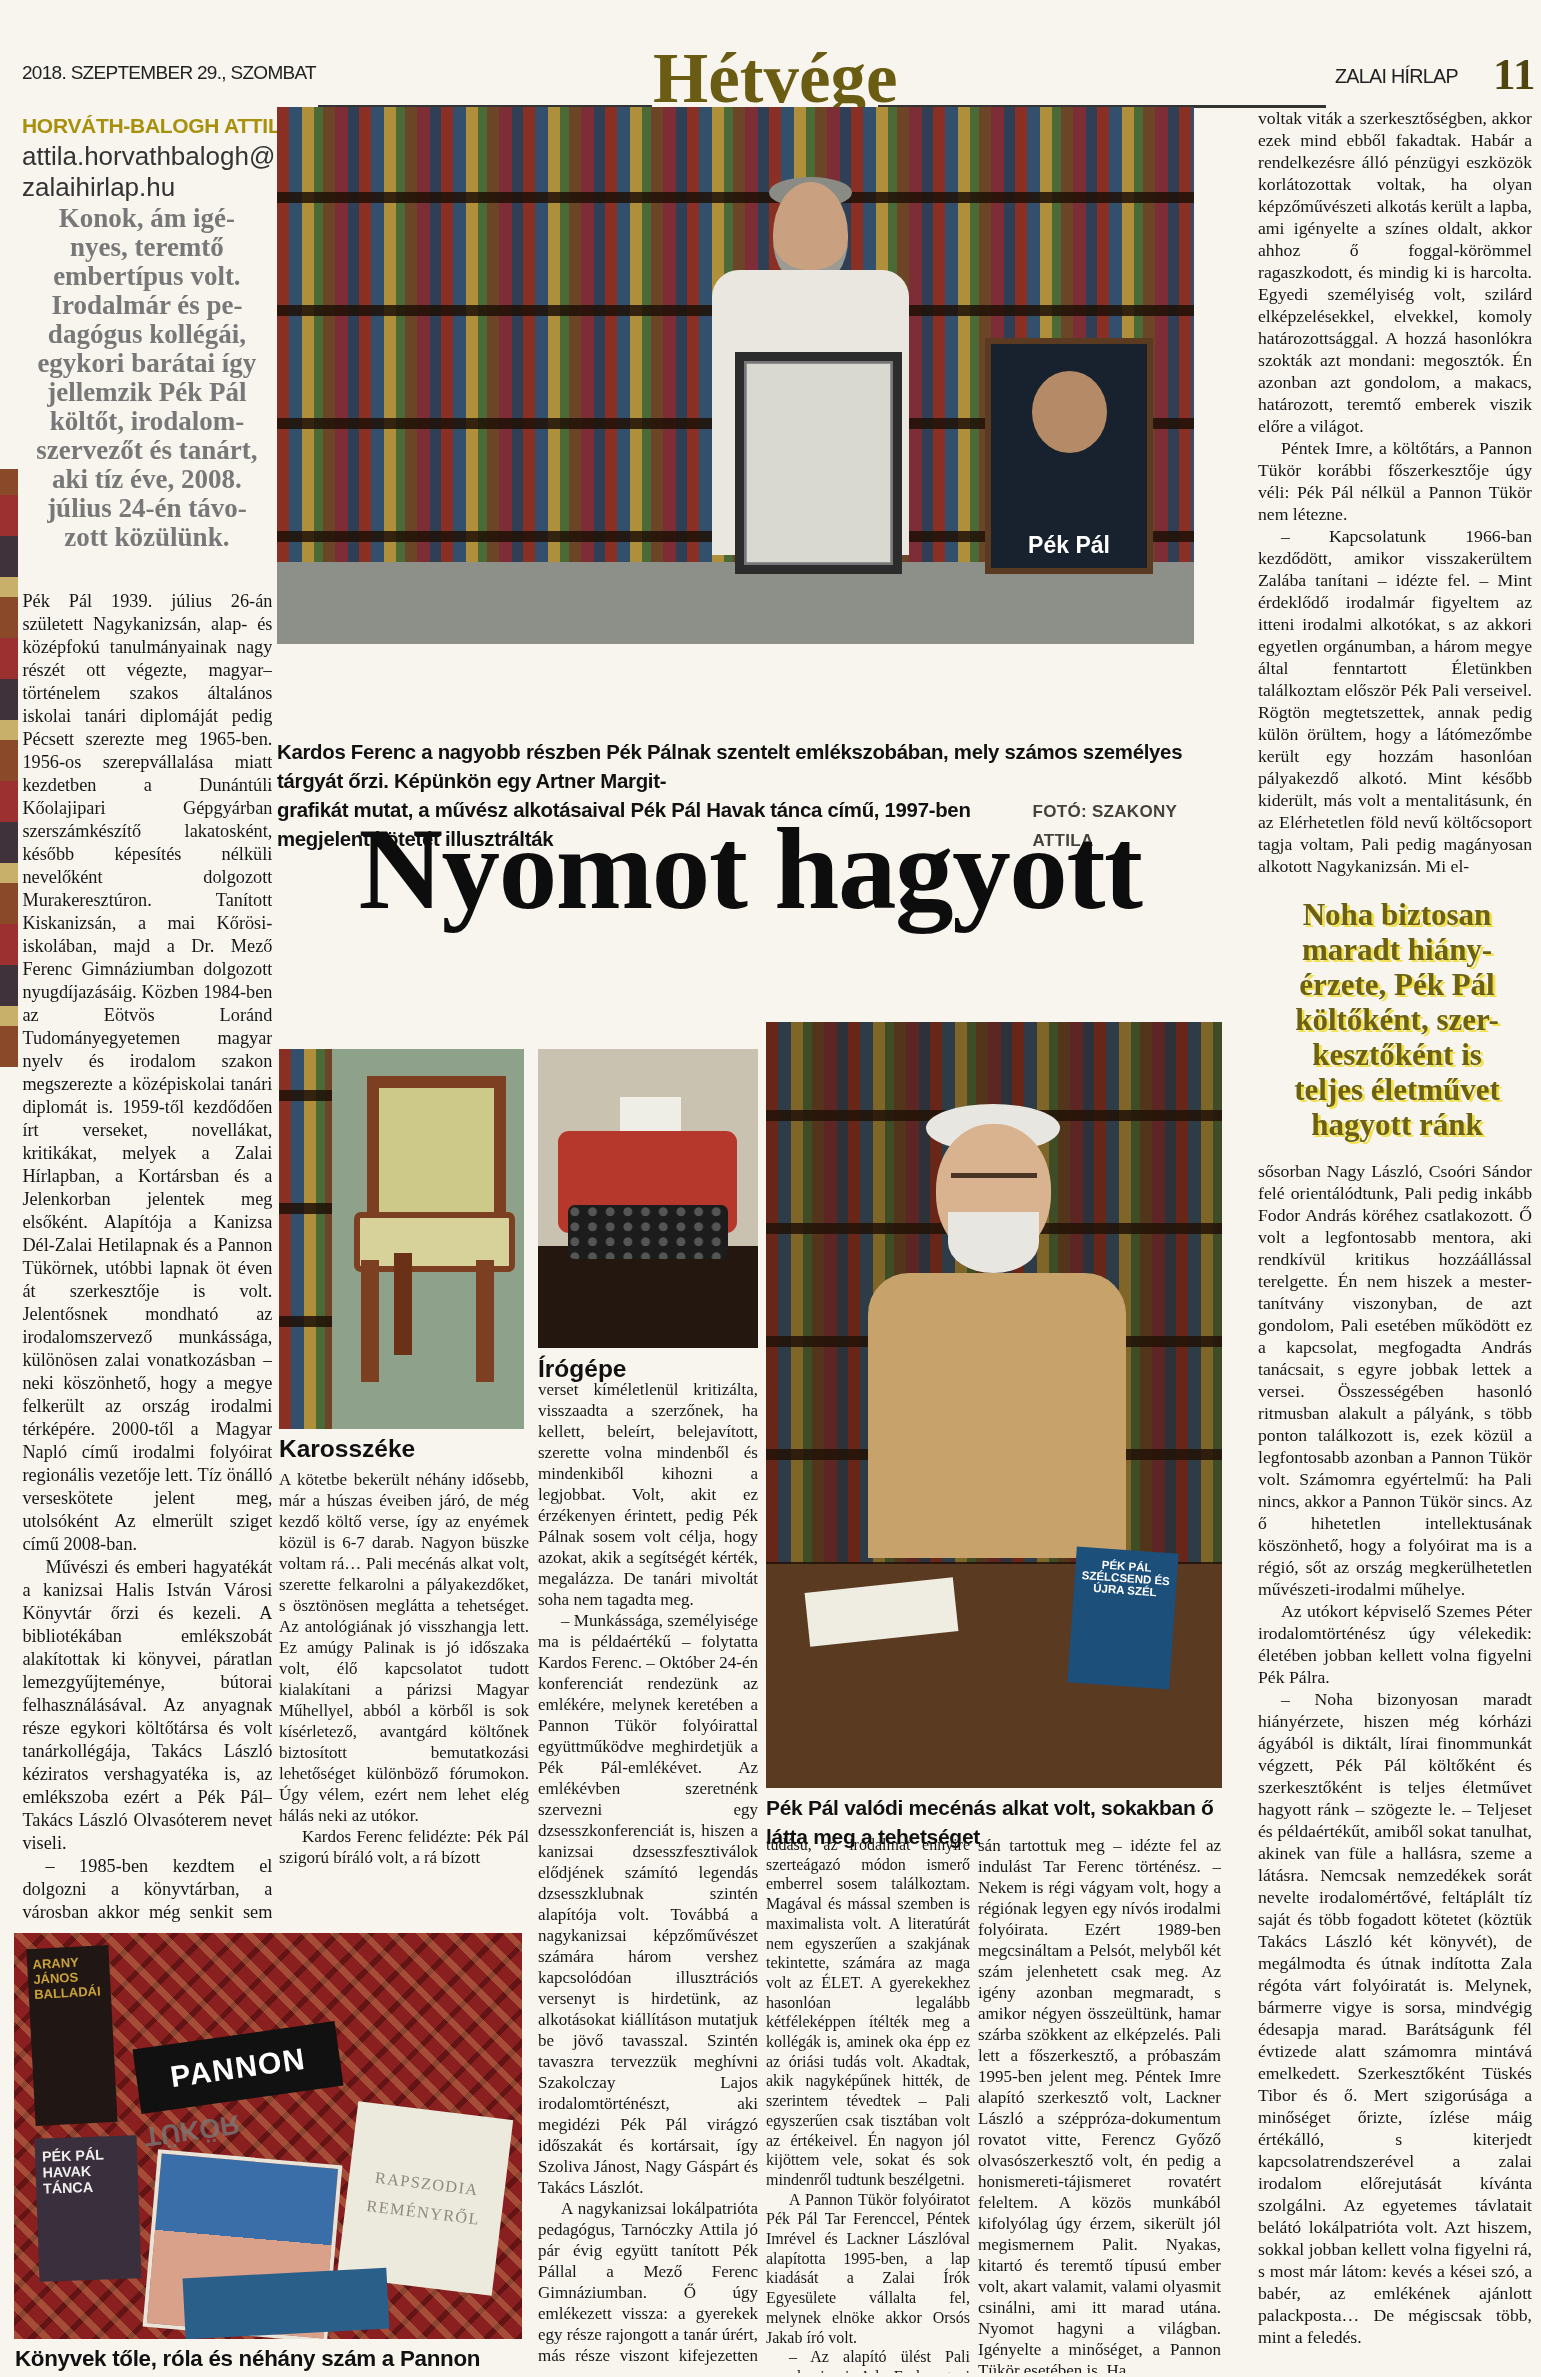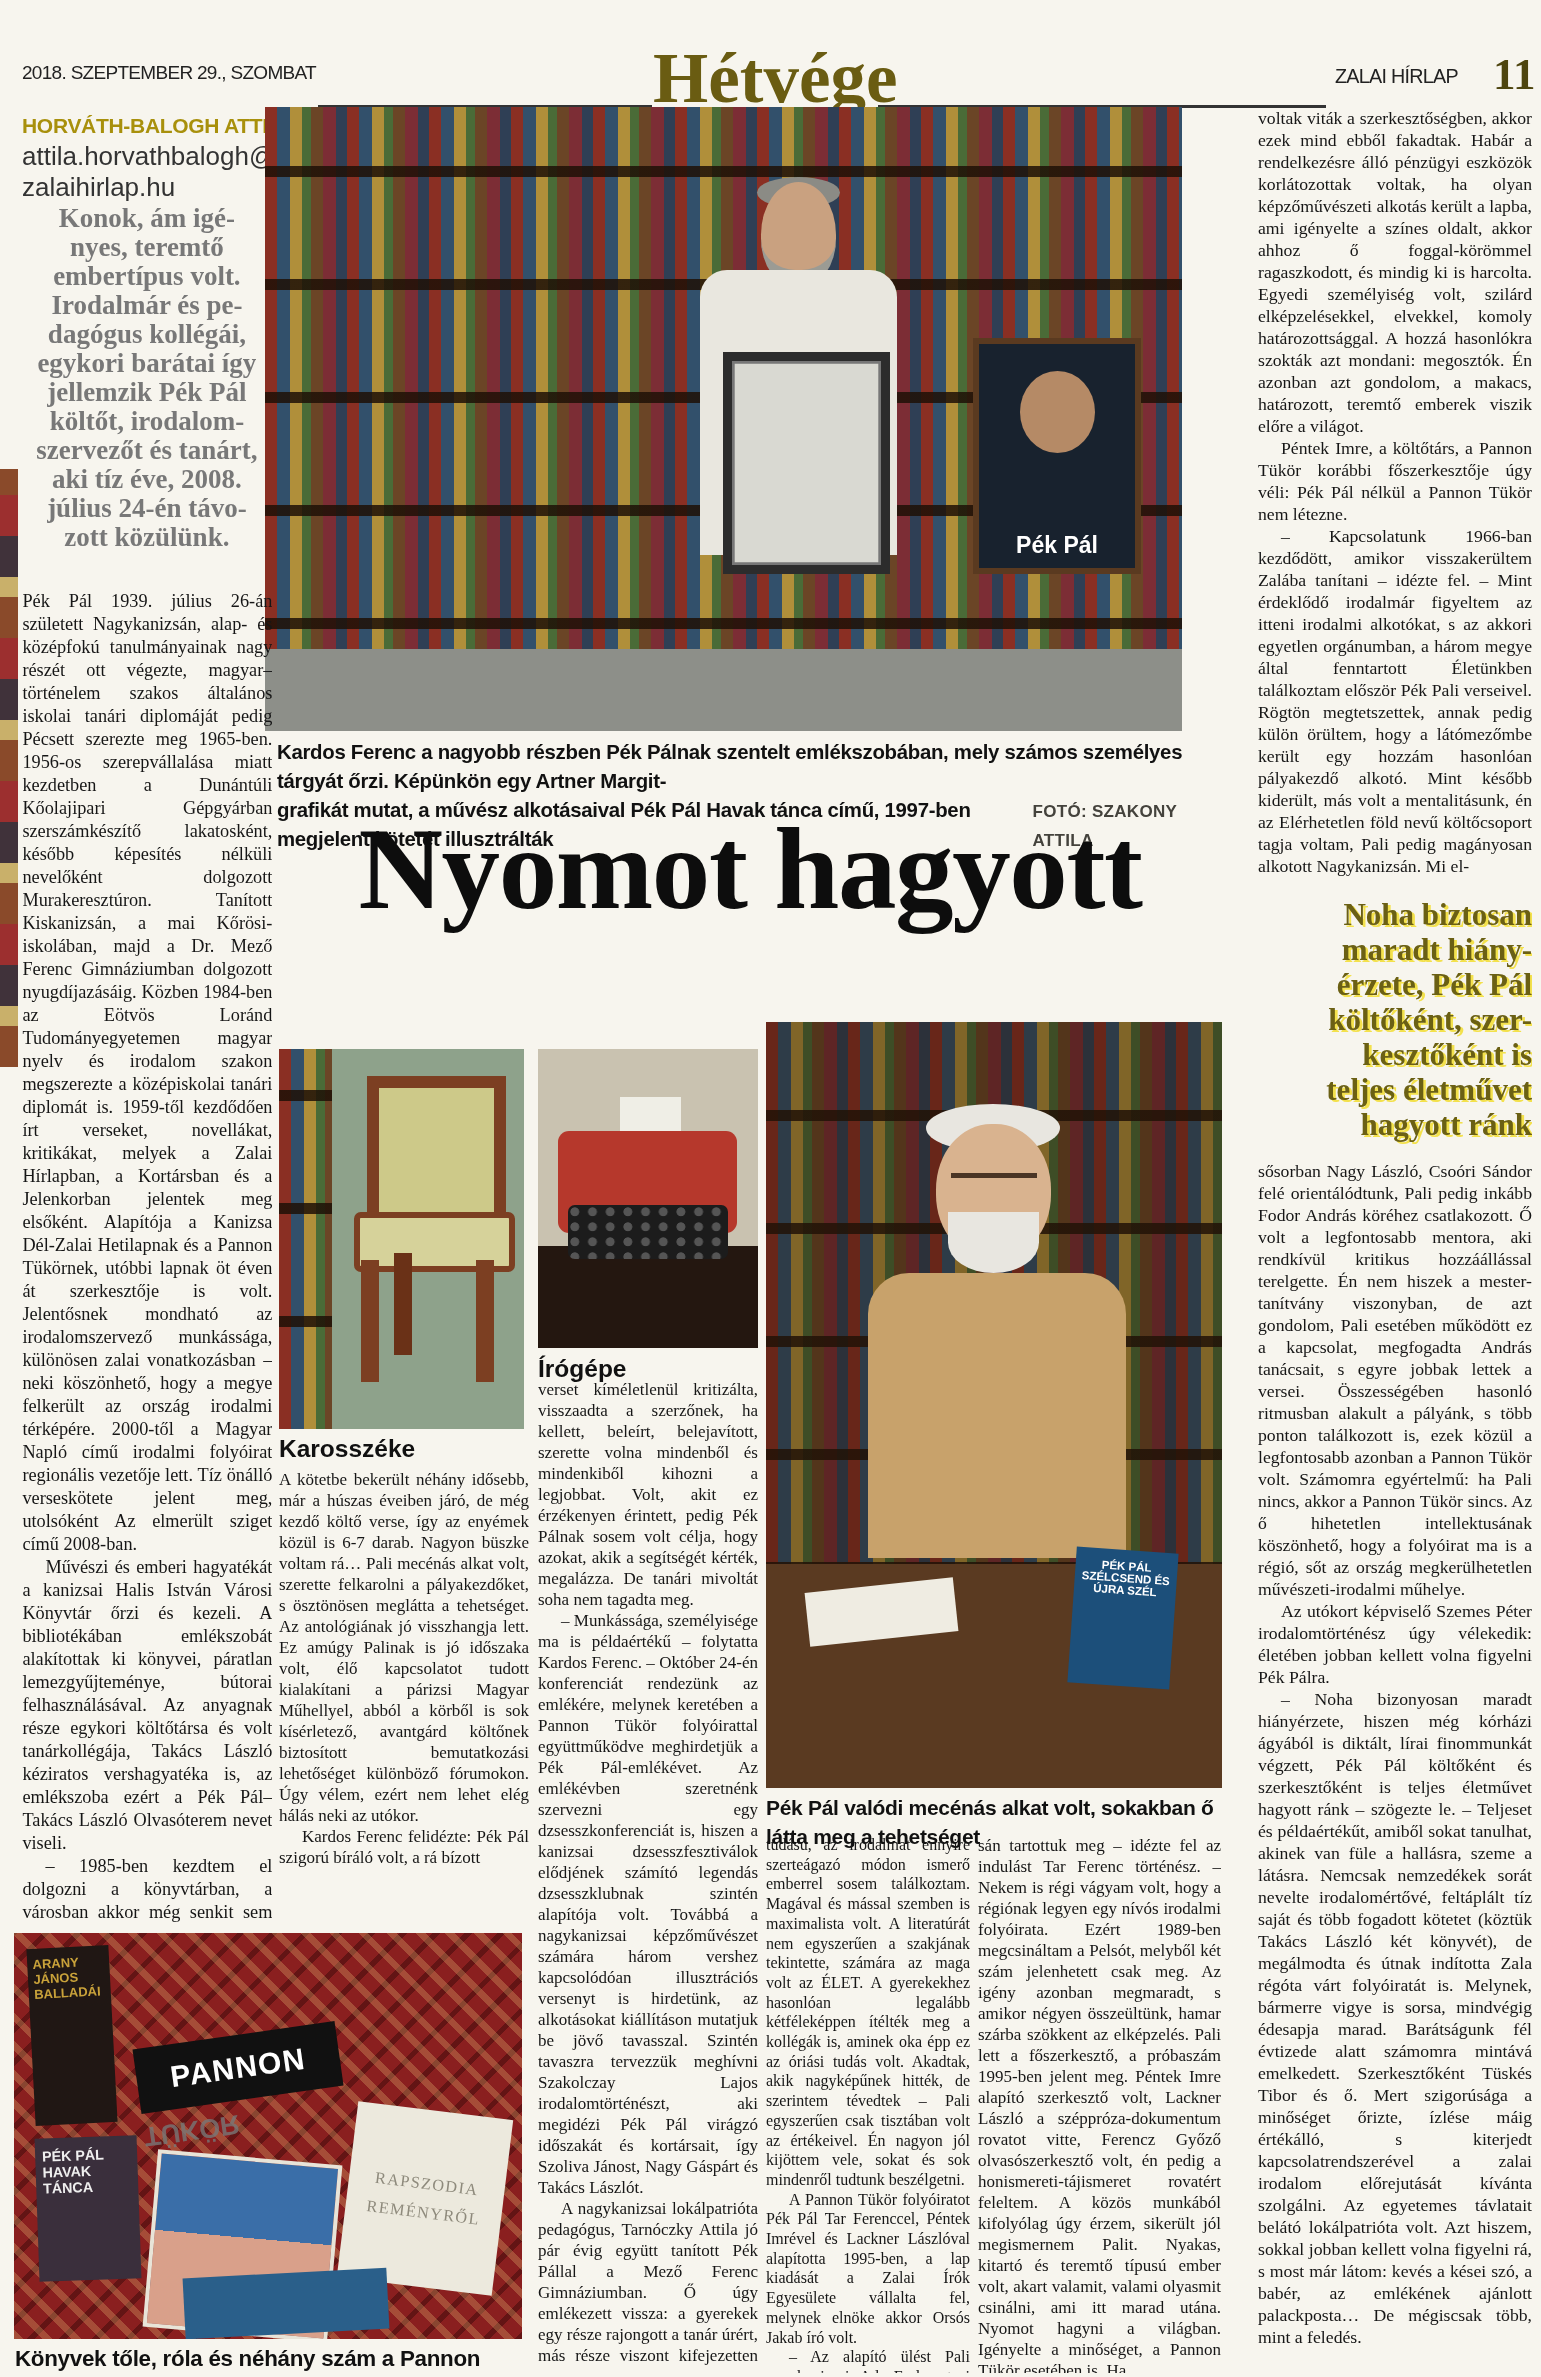--- a/index.html
+++ b/index.html
@@ -29,21 +29,21 @@
   .col{position:absolute;overflow:hidden;text-align:justify;hyphens:auto;}
   .col p{margin:0;text-indent:23px;}
   .col p:first-child{text-indent:0;}
   .c1{left:22.4px;top:590px;width:250px;height:1333px;font-size:18.3px;line-height:23px;}
   .c2{left:279px;top:1469px;width:250px;height:461px;font-size:17px;line-height:21px;}
   .c3{left:538px;top:1379px;width:220px;height:990px;font-size:17px;line-height:21px;}
   .c4{left:766px;top:1835px;width:204px;height:538px;font-size:16px;line-height:19.7px;}
   .c5{left:978px;top:1835px;width:243px;height:538px;font-size:17px;line-height:21px;}
   .c6{left:1258px;top:107px;width:274px;height:2266px;font-size:17.7px;line-height:22px;}
   .subhead{font-family:"Liberation Serif",serif;font-size:31px;line-height:35px;font-weight:bold;
-           color:#6b6014;text-shadow:2.7px 2px 0 #f3e14c;white-space:pre-line;text-align:right;
+           color:#6b6014;text-shadow:2.7px 2px 0 #f3e14c;white-space:pre-line;text-align:center;
            margin:20.4px 0 17.7px 4.1px;text-indent:0;}
   
   .headline{position:absolute;left:277px;top:810px;width:946px;text-align:center;color:#0d0d0d;}
   .headline .l1{font-size:117px;line-height:117px;font-weight:bold;letter-spacing:-1.4px;}
   .headline .l2{font-size:102px;line-height:102px;font-weight:normal;letter-spacing:9.5px;margin-top:11px;}
   
   .cap{font-family:"Liberation Sans",sans-serif;font-weight:bold;font-size:20.4px;line-height:29px;
        color:#111;letter-spacing:-0.3px;}
   .main-cap{position:absolute;left:277px;top:738px;width:918px;}
   .main-cap .row2{display:flex;justify-content:space-between;align-items:baseline;}
@@ -52,21 +52,21 @@
   .photo-label{position:absolute;font-family:"Liberation Sans",sans-serif;font-weight:bold;
                font-size:24.5px;color:#111;}
   .desk-cap{position:absolute;left:766px;top:1793px;width:456px;font-size:21px;}
   .books-cap{position:absolute;left:15px;top:2344px;width:505px;font-size:22.4px;}
   
   .photo{position:absolute;overflow:hidden;background:#6b4526;}
   .shelves{position:absolute;inset:0;
     background:
       repeating-linear-gradient(0deg, rgba(30,16,6,0) 0 102px, rgba(30,16,6,.85) 102px 113px),
       repeating-linear-gradient(90deg,#8a2f23 0 12.2px,#32506b 12.2px 24.5px,#b08f3a 24.5px 37px,#4a6b37 37px 46px,#6b4526 46px 58px,#7c2d35 58px 71px,#2f3f55 71px 82px);}
-  .ph-main{left:265px;top:107px;width:917px;height:624px;}
+  .ph-main{left:277px;top:107px;width:917px;height:537px;}
   .ph-main .floor{position:absolute;left:0;bottom:0;width:100%;height:82px;background:#8d8f89;}
   .man{position:absolute;left:421px;top:75px;width:224px;height:469px;}
   .man .head{position:absolute;left:75px;top:0;width:75px;height:88px;border-radius:50% 50% 46% 46%;
              background:#c9a180;border-bottom:17.7px solid #9b9b94;}
   .man .hair{position:absolute;left:71px;top:-5.4px;width:83px;height:31px;border-radius:50%;background:#8b8b85;}
   .man .shirt{position:absolute;left:13.6px;top:88px;width:197px;height:285px;border-radius:27px 27px 0 0;
               background:#e9e7df;}
   .man .frame{position:absolute;left:37px;top:170px;width:149px;height:204px;background:#d9d9d2;
               border:9.5px solid #2c2c2c;box-shadow:0 0 0 2.7px #777 inset;}
   .easel{position:absolute;right:41px;top:231px;width:156px;height:224px;background:#18222e;

